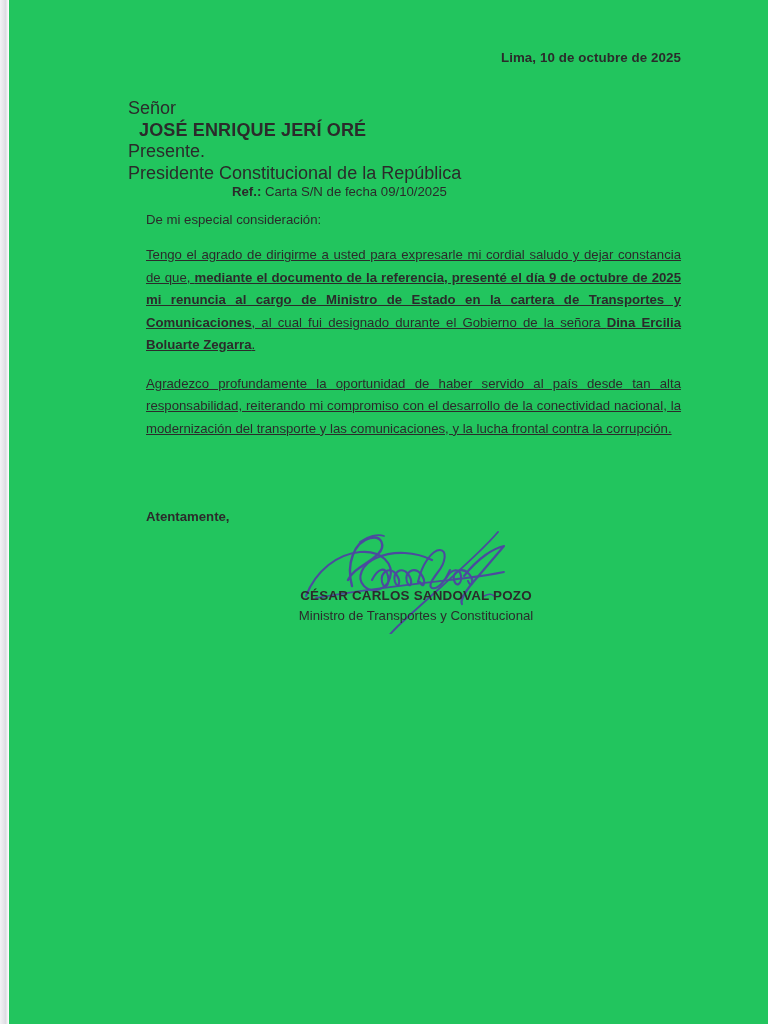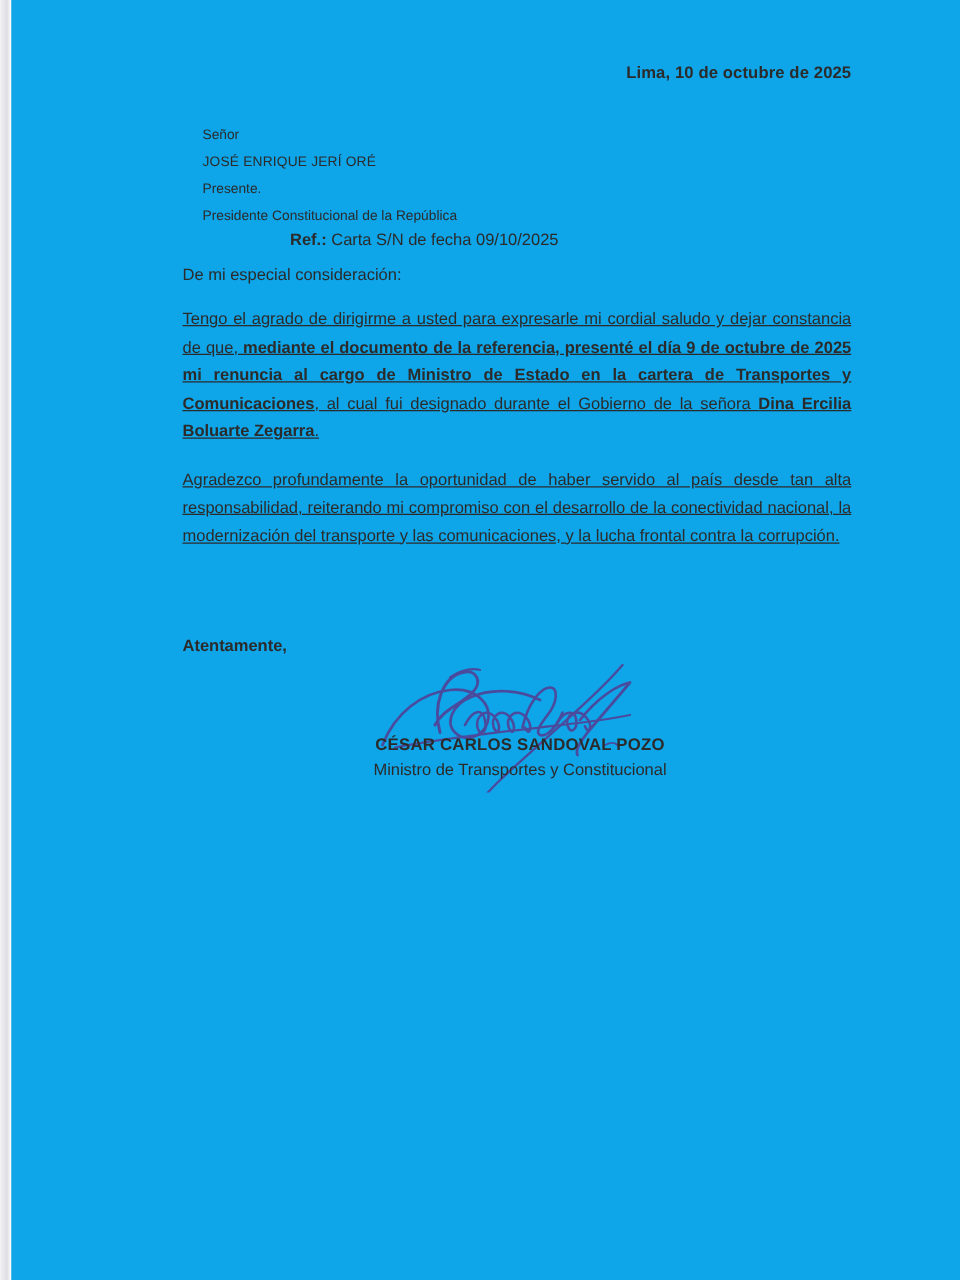--- a/index.html
+++ b/index.html
@@ -14,21 +14,21 @@
     font-family: "Liberation Sans", sans-serif;
     color: #2b2b2b;
     overflow: hidden;
   }
 
   
   .page {
     position: relative;
     width: 768px;
     height: 1024px;
-    background: #0ea5e9;
+    background: #22c55e;
     box-sizing: border-box;
   }
 
   
   .scan-edge-left {
     position: absolute;
     left: 0;
     top: 0;
     width: 9px;
     height: 100%;
@@ -55,29 +55,30 @@
     top: 50px;
     font-size: 13.3px;
     font-weight: bold;
     letter-spacing: 0.1px;
     white-space: nowrap;
   }
 
   
   .addressee {
     position: absolute;
-    left: 162px;
+    left: 128px;
     top: 98px;
-    font-size: 11px;
+    font-size: 18px;
     line-height: 21.5px;
   }
   .addressee div { white-space: nowrap; }
   .addressee .name {
-    font-weight: normal;
+    font-weight: bold;
     letter-spacing: 0.15px;
+    margin-left: 11px;
   }
 
   
   .ref-line {
     position: absolute;
     left: 232px;
     top: 184px;
     font-size: 13.2px;
     white-space: nowrap;
   }

